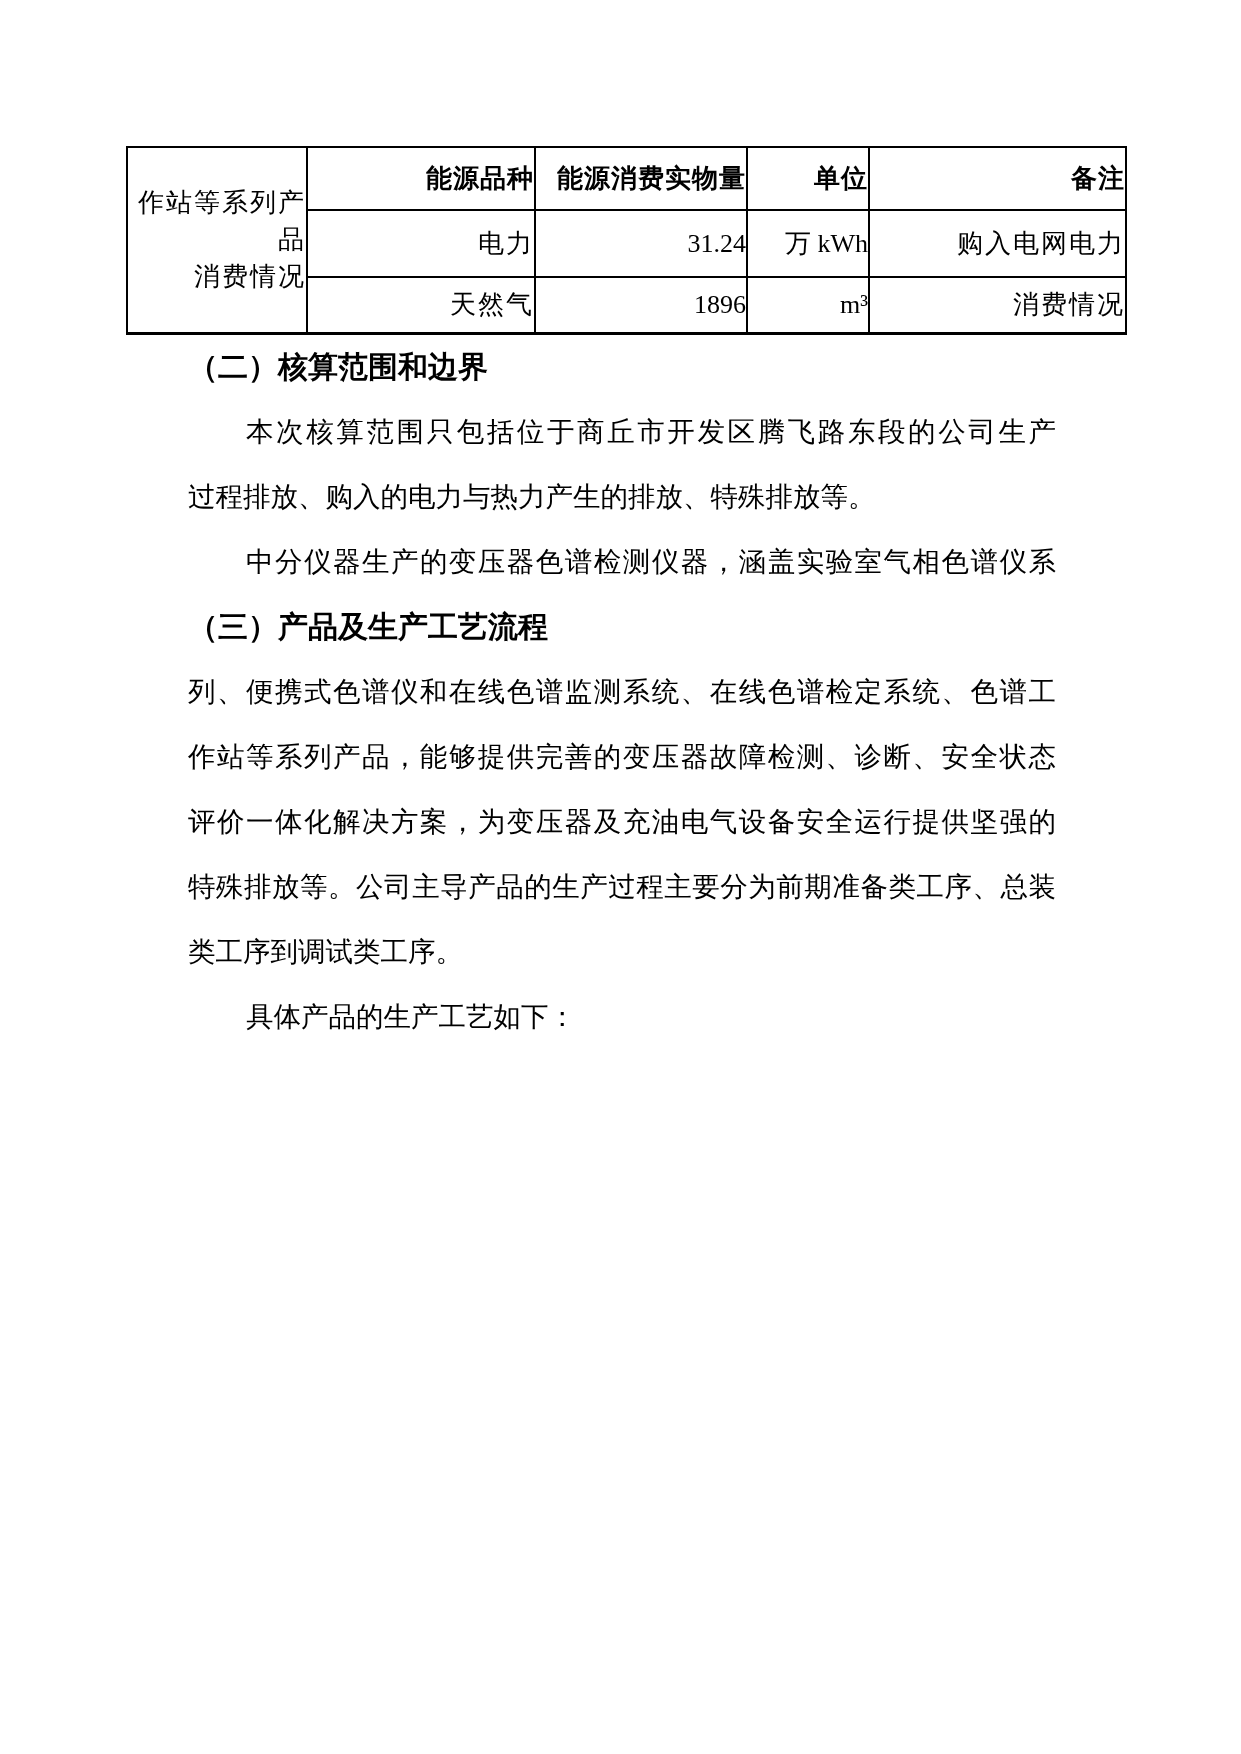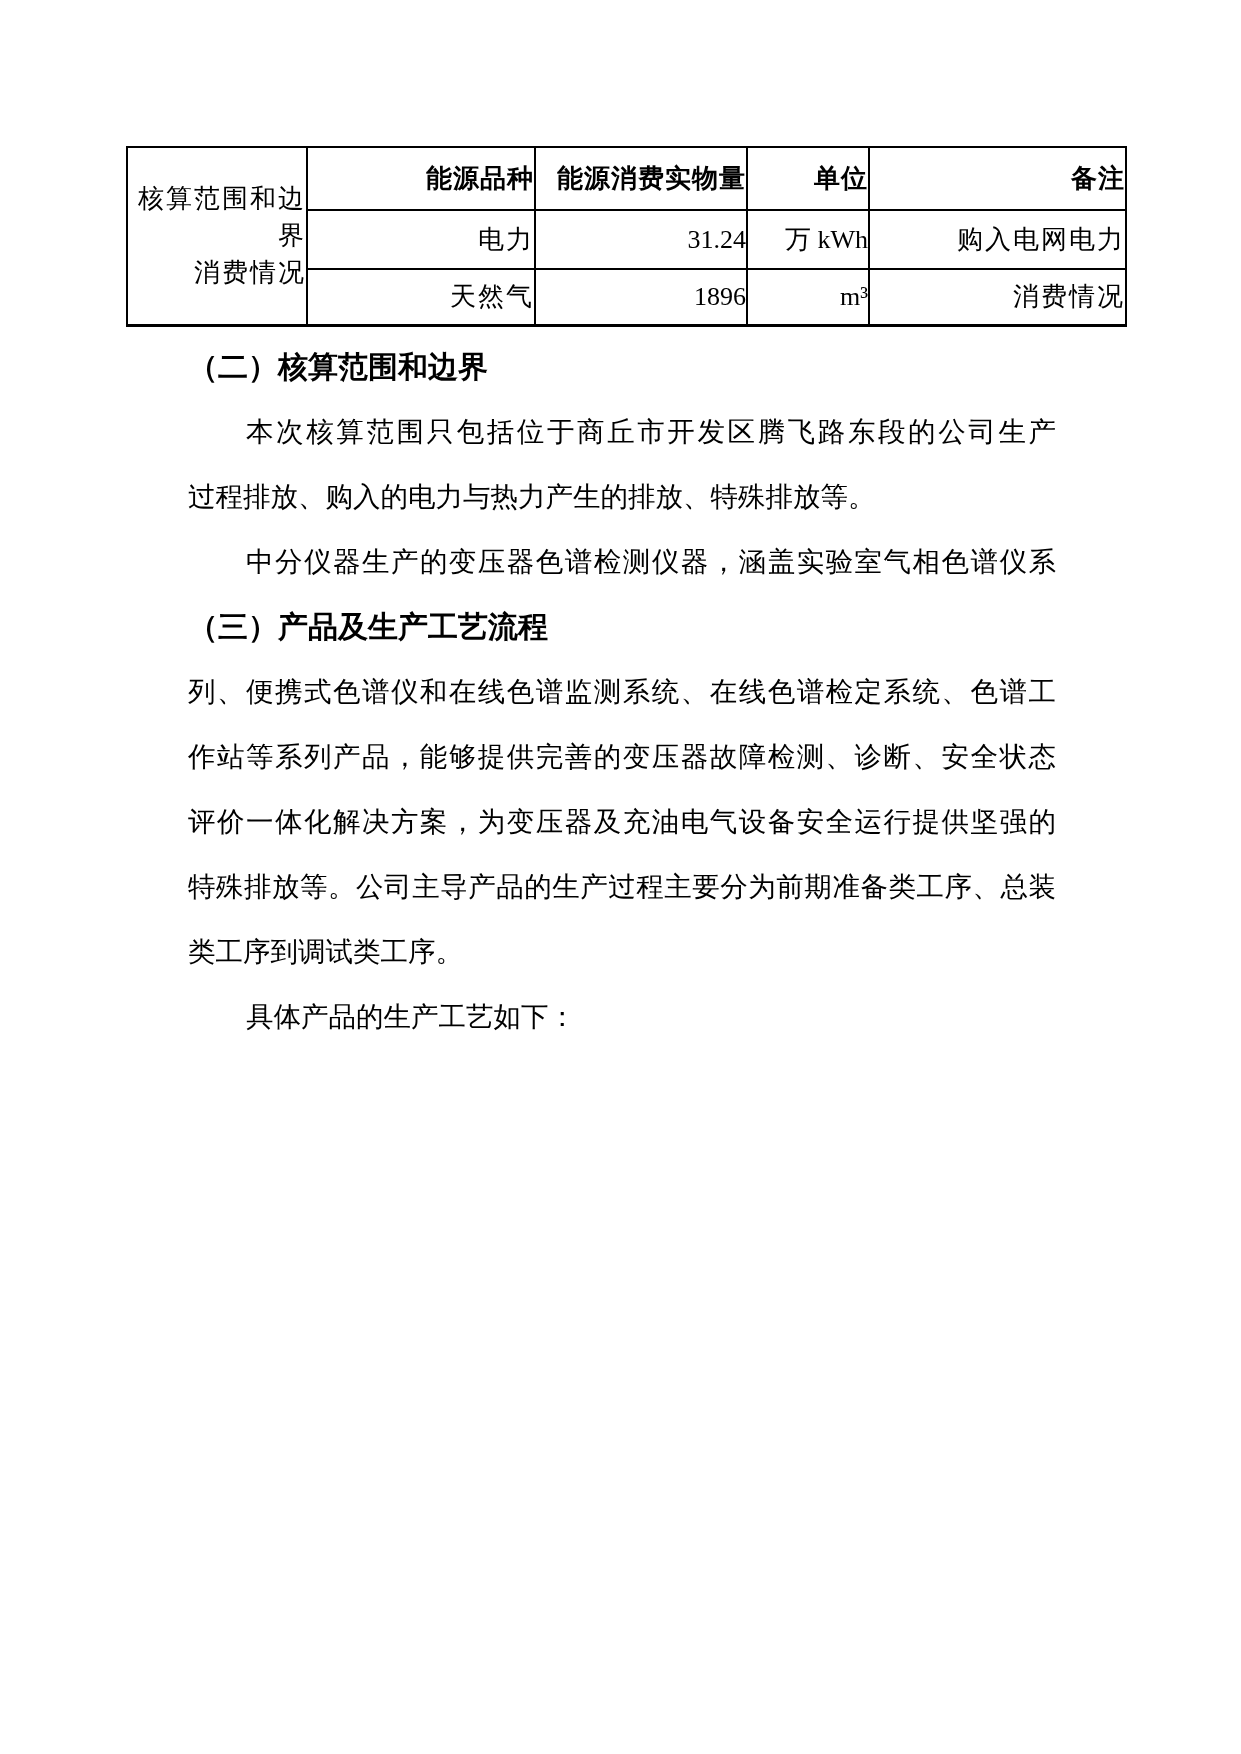--- a/index.html
+++ b/index.html
@@ -26,21 +26,21 @@
   .energy-table td {
     border: 2px solid #000;
     padding: 0;
     text-align: right;
     vertical-align: middle;
     font-size: 26px;
     font-weight: normal;
     overflow: hidden;
   }
   .energy-table tr.row-head    { height: 63px; }
-  .energy-table tr.row-elec    { height: 59px; }
+  .energy-table tr.row-elec    { height: 67px; }
   .energy-table tr.row-gas     { height: 56px; }
   .energy-table tr.row-gas th,
   .energy-table tr.row-gas td,
   .energy-table td.label-cell  { border-bottom-width: 3px; }
   .energy-table tr.row-head th { font-weight: bold; letter-spacing: 1px; }
   .label-cell {
     font-weight: bold;
     letter-spacing: 2px;
     line-height: 37px;
   }
@@ -81,21 +81,21 @@
     <colgroup>
       <col style="width:180px">
       <col style="width:228px">
       <col style="width:212px">
       <col style="width:122px">
       <col style="width:257px">
     </colgroup>
     <tbody>
       <tr class="row-head">
         <td class="label-cell" rowspan="3">
-          <span class="lbl-line">核算范围和边界</span>
+          <span class="lbl-line">作站等系列产品</span>
           <span class="lbl-line">消费情况</span>
         </td>
         <th>能源品种</th>
         <th>能源消费实物量</th>
         <th>单位</th>
         <th>备注</th>
       </tr>
       <tr class="row-elec">
         <td class="cell-cjk">电力</td>
         <td class="cell-num">31.24</td>

